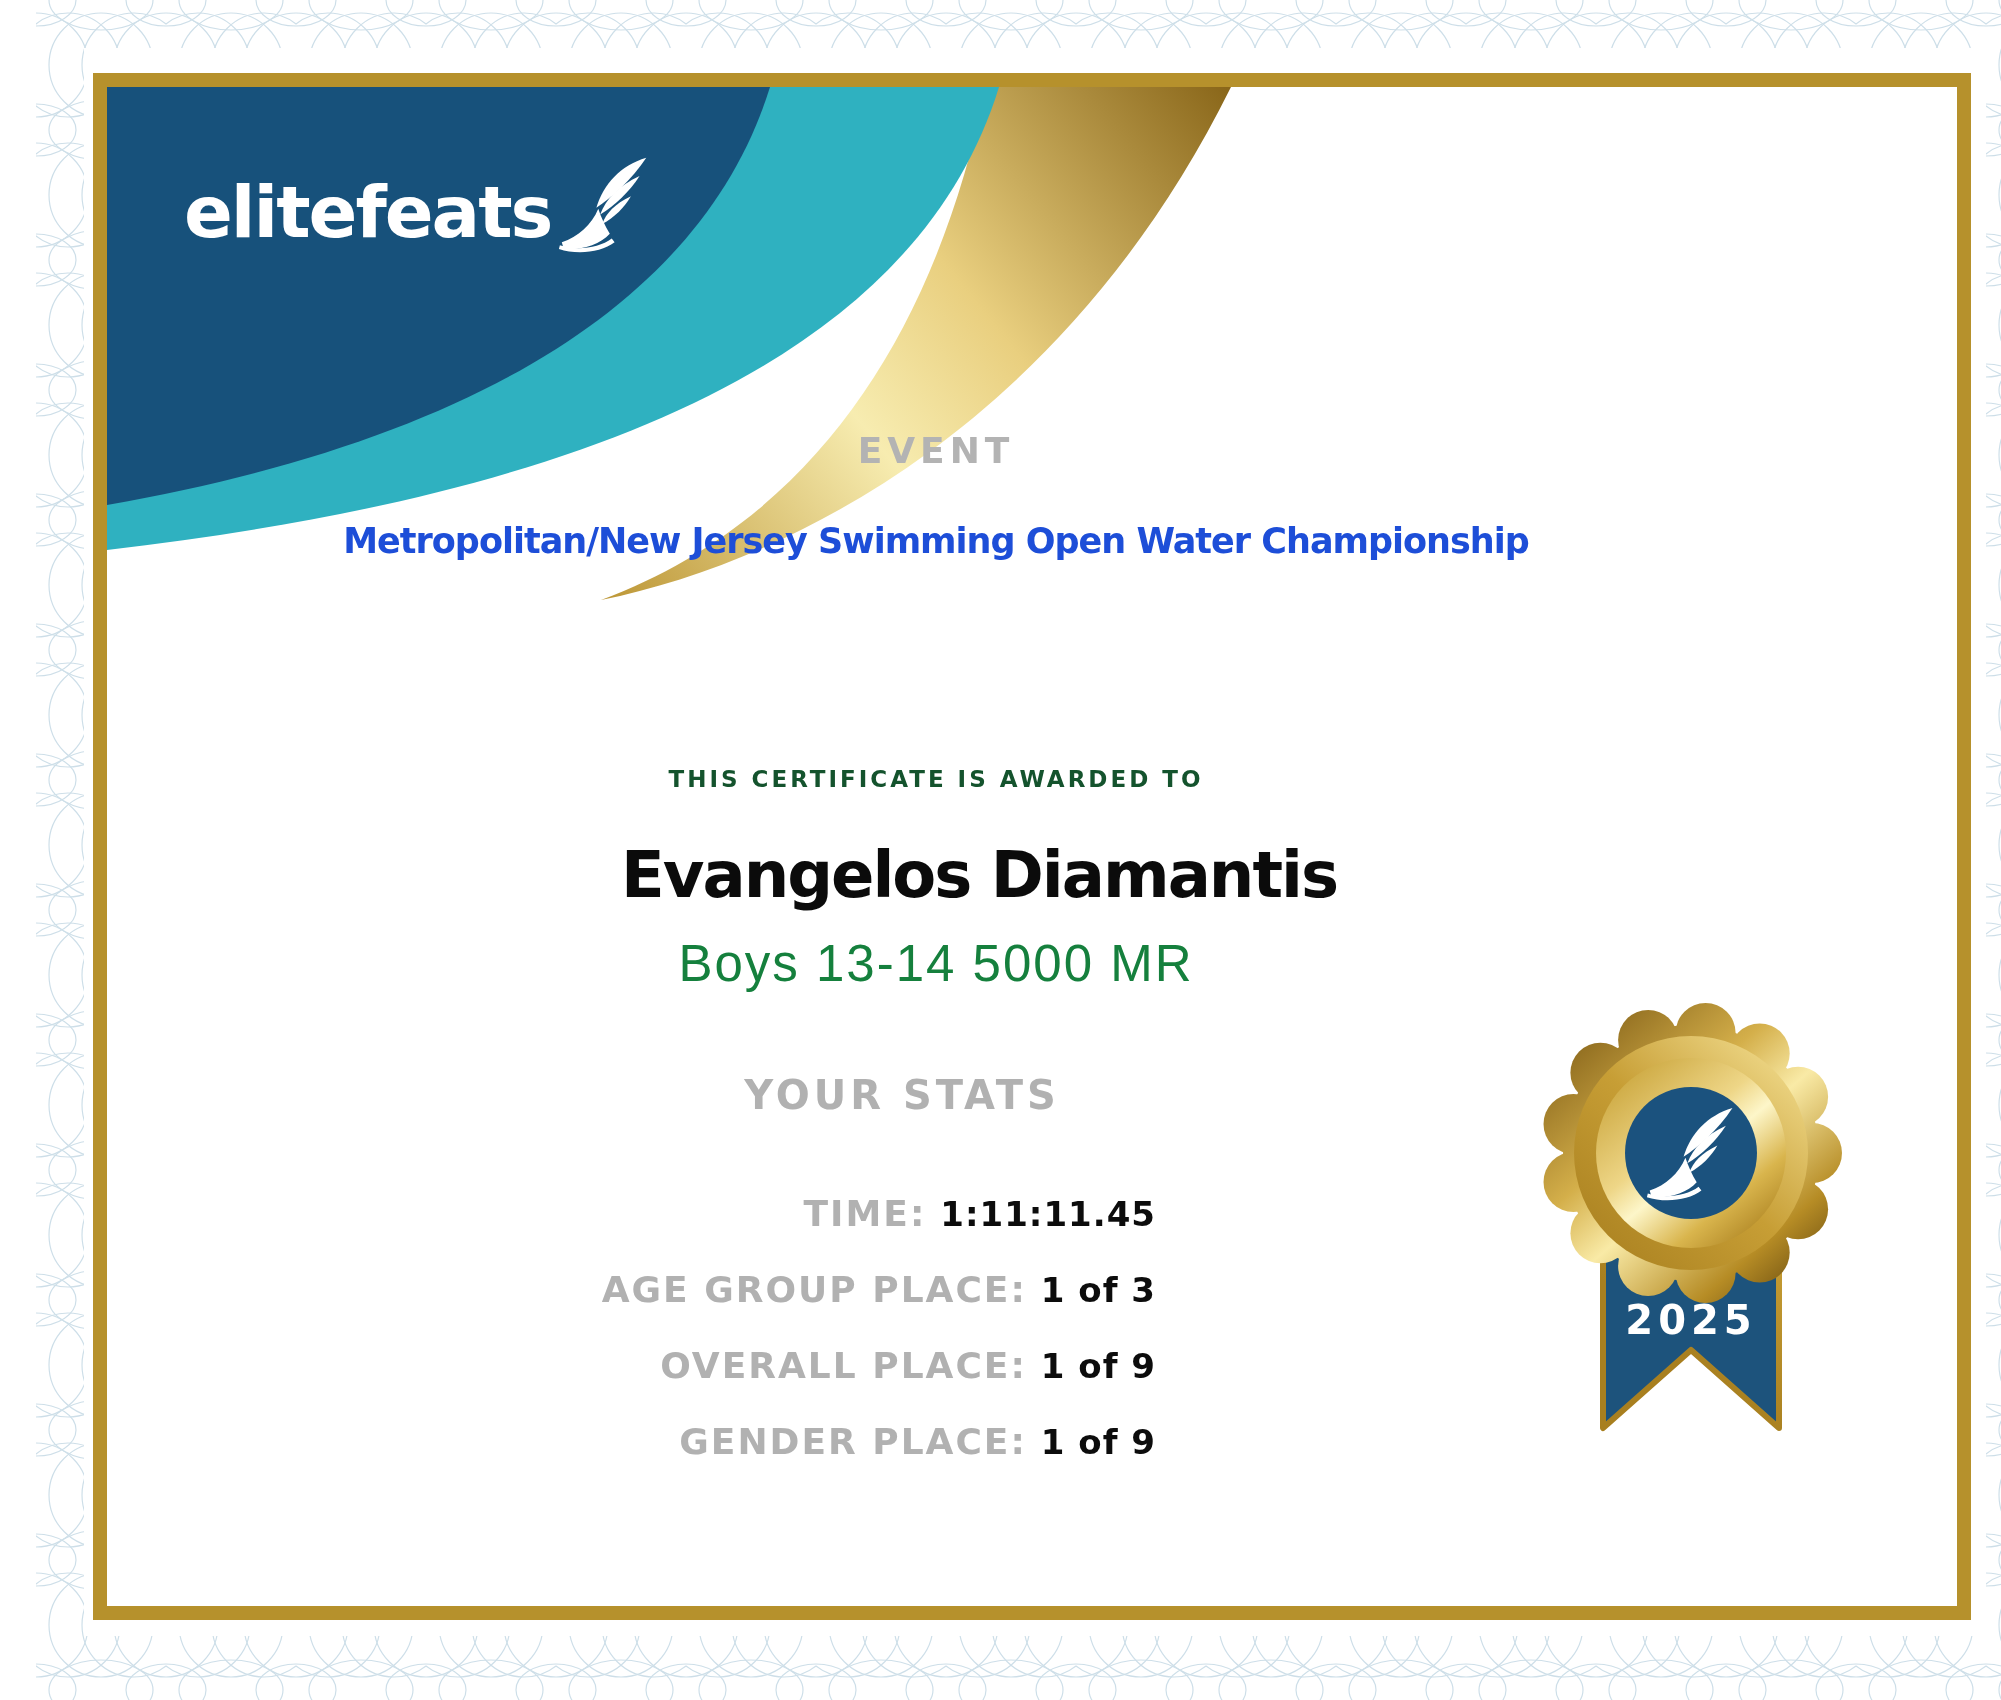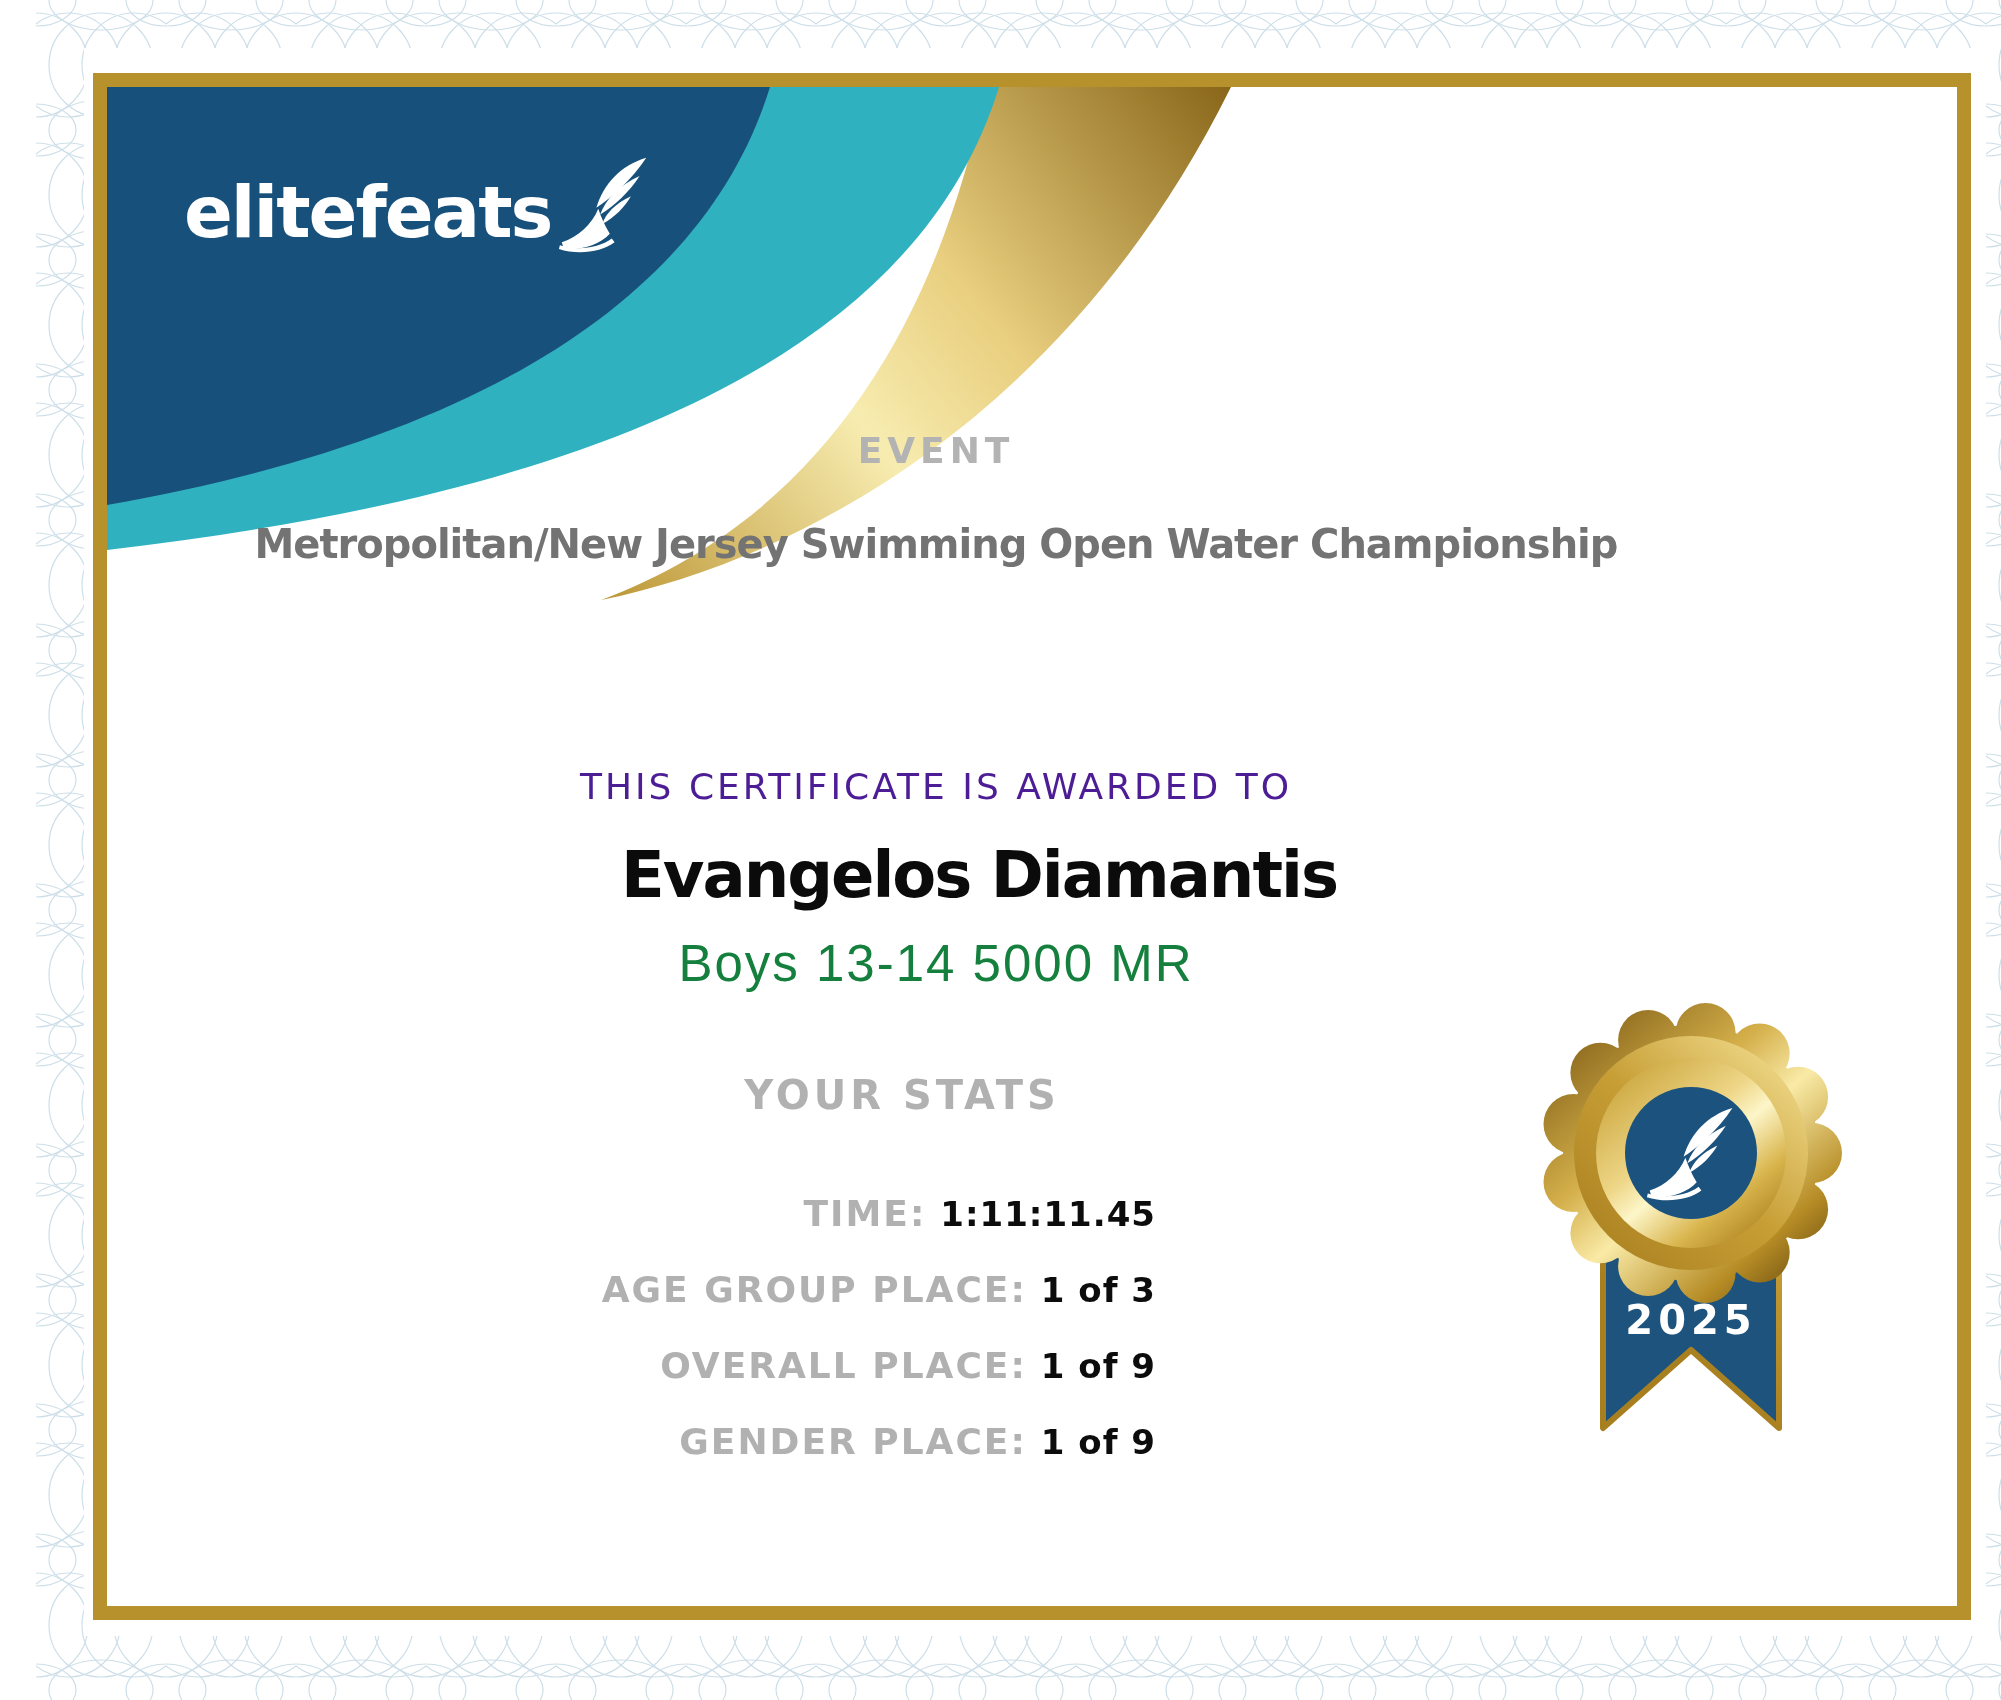--- a/index.html
+++ b/index.html
@@ -27,22 +27,22 @@
     color:#ffffff;
   }
   .logo .word{
     font-size:72px;font-weight:bold;letter-spacing:-2px;
     line-height:1;padding-top:28px;
   }
   .logo .foot{margin-left:6px;}
   
   .ctext{position:absolute;left:0;width:1800px;text-align:center;}
   .event-label{top:430px;font-size:36px;font-weight:bold;color:#b3b3b3;letter-spacing:5px;}
-  .event-name{top:521px;font-size:40px;font-weight:bold;color:#737373;letter-spacing:-1px;}
-  .awarded-label{top:766px;font-size:36px;font-weight:normal;color:#4c1d95;letter-spacing:3px;}
+  .event-name{top:521px;font-size:35px;font-weight:bold;color:#1d4ed8;letter-spacing:-1px;}
+  .awarded-label{top:766px;font-size:23px;font-weight:bold;color:#14532d;letter-spacing:3px;}
   .recipient{top:838px;font-size:64px;font-weight:bold;color:#0b0b0b;letter-spacing:-2px;padding-left:43px;}
   .division{top:934px;font-size:51px;color:#15803d;letter-spacing:2px;font-family:"Liberation Sans",sans-serif;font-weight:normal;}
   .stats-title{
     position:absolute;left:866px;top:1072px;transform:translateX(-50%);
     font-size:40px;font-weight:bold;color:#b1b1b1;letter-spacing:4px;white-space:nowrap;
   }
   
   .stats{position:absolute;left:220px;top:1158px;width:900px;}
   .stat-row{display:flex;align-items:flex-end;height:76px;}
   .stat-label{

